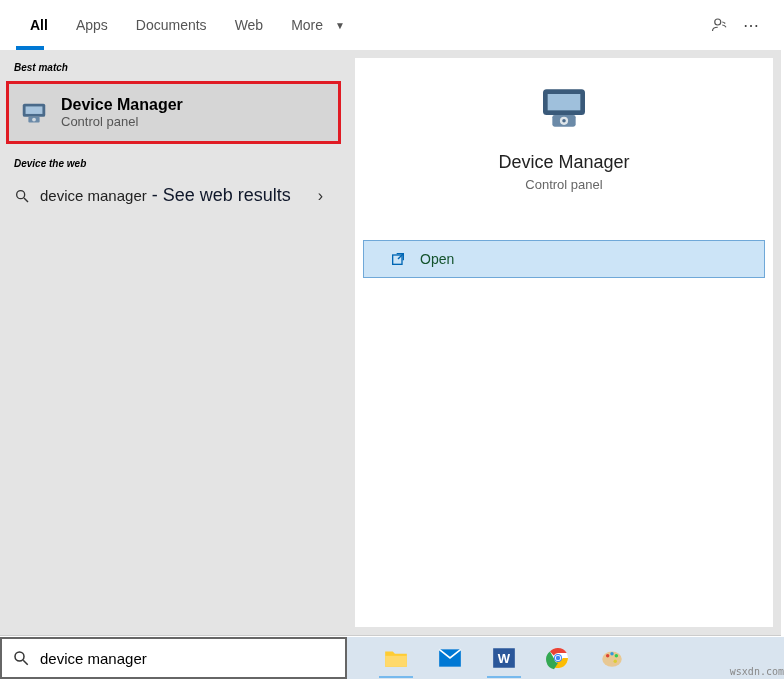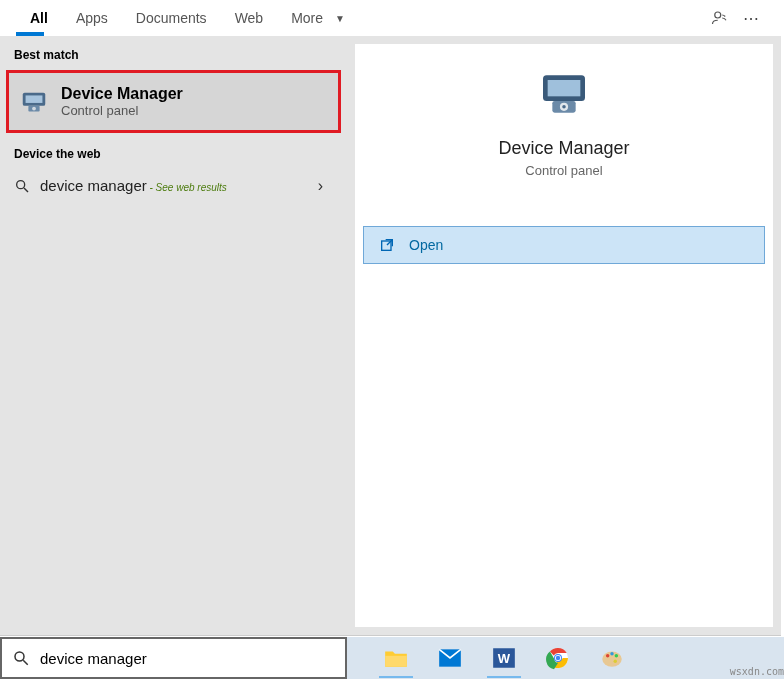--- a/index.html
+++ b/index.html
@@ -1,51 +1,51 @@
 <!DOCTYPE html>
 <html><head>
 <meta charset="utf-8">
 <style>
 * { margin: 0; padding: 0; box-sizing: border-box; font-family: "Segoe UI", Tahoma, sans-serif; }
 body { width: 784px; height: 679px; background: #fff; overflow: hidden; position: relative; }
 
 .search-panel { width: 781px; height: 636px; background: #e4e4e4; display: flex; flex-direction: column; border-bottom: 1px solid #ccc; }
 
-.tabs { display: flex; align-items: center; height: 36px; background: #fff; padding-left: 16px; font-size: 14px; color: #555; position: relative; }
+.tabs { display: flex; align-items: center; height: 50px; background: #fff; padding-left: 16px; font-size: 14px; color: #555; position: relative; }
 .tab { padding: 0 14px; height: 48px; display: flex; align-items: center; cursor: pointer; }
 .tab.active { color: #000; font-weight: 600; }
 .tab.active::after { content: ""; position: absolute; bottom: 0; left: 16px; width: 28px; height: 4px; background: #0078d4; }
 .tab-more { display: flex; align-items: center; gap: 12px; }
 .chev { font-size: 10px; }
 .tabs-right { margin-left: auto; display: flex; align-items: center; gap: 14px; padding-right: 22px; }
 .feedback-icon, .more-icon { color: #444; font-size: 16px; cursor: pointer; }
 
 .body-row { flex: 1; display: flex; }
 .left-col { width: 347px; background: #e4e4e4; display: flex; flex-direction: column; }
 .right-col { flex: 1; background: #fff; margin: 8px 8px 8px 8px; }
 
-.section-label { font-size: 12px; font-weight: 600; color: #000; padding: 12px 14px 6px; }
+.section-label { font-size: 10px; font-weight: 600; color: #000; padding: 12px 14px 6px; font-style: italic; }
 .best-match { margin: 2px 6px; border: 3px solid #e01b24; background: #d6d6d6; display: flex; align-items: center; padding: 12px 10px; gap: 12px; }
 .best-match .icon { width: 30px; height: 30px; display: flex; align-items: center; justify-content: center; }
 .bm-title { font-size: 16px; font-weight: 600; color: #000; }
 .bm-sub { font-size: 13px; color: #555; }
 
 .web-row { display: flex; align-items: center; padding: 10px 14px; gap: 10px; }
 .web-row .mag { color: #444; font-size: 14px; }
 .web-text { font-size: 15px; color: #222; }
-.web-hint { font-size: 10px; color: #4d7c0f; font-style: italic; }
+.web-hint { font-size: 18px; color: #0f172a; }
 .web-arrow { margin-left: auto; font-size: 16px; color: #333; padding-right: 10px; }
 
 .preview-head { display: flex; flex-direction: column; align-items: center; padding-top: 20px; }
 .preview-icon { width: 60px; height: 60px; display: flex; align-items: center; justify-content: center; margin-bottom: 14px; }
 .preview-title { font-size: 18px; color: #222; }
 .preview-sub { font-size: 13px; color: #666; margin-top: 4px; }
 
 .action-list { margin-top: 48px; }
-.action-item { display: flex; align-items: center; gap: 14px; padding: 10px 15px; margin: 0 8px; background: #cce4f7; border: 1px solid #6fa8d8; font-size: 14px; color: #0369a1; }
+.action-item { display: flex; align-items: center; gap: 14px; padding: 10px 26px; margin: 0 8px; background: #cce4f7; border: 1px solid #6fa8d8; font-size: 14px; color: #14532d; }
 .action-item .open-icon { color: #0066b4; font-size: 14px; }
 
 .search-bar-row { position: absolute; left: 0; bottom: 0; width: 784px; height: 42px; display: flex; }
 .search-box { width: 347px; height: 42px; border: 2px solid #666; background: #fff; display: flex; align-items: center; padding: 0 10px; gap: 10px; }
 .search-box .mag { color: #333; font-size: 16px; }
 .search-box input { border: none; outline: none; font-size: 15px; flex: 1; background: transparent; }
 
 .taskbar { flex: 1; height: 42px; background: #d9e4ef; display: flex; align-items: center; padding-left: 28px; gap: 12px; position: relative; }
 .tb-item { width: 42px; height: 40px; display: flex; align-items: center; justify-content: center; position: relative; }
 .tb-item.active::after { content: ""; position: absolute; bottom: 0; left: 4px; right: 4px; height: 2px; background: #76b9ed; }

